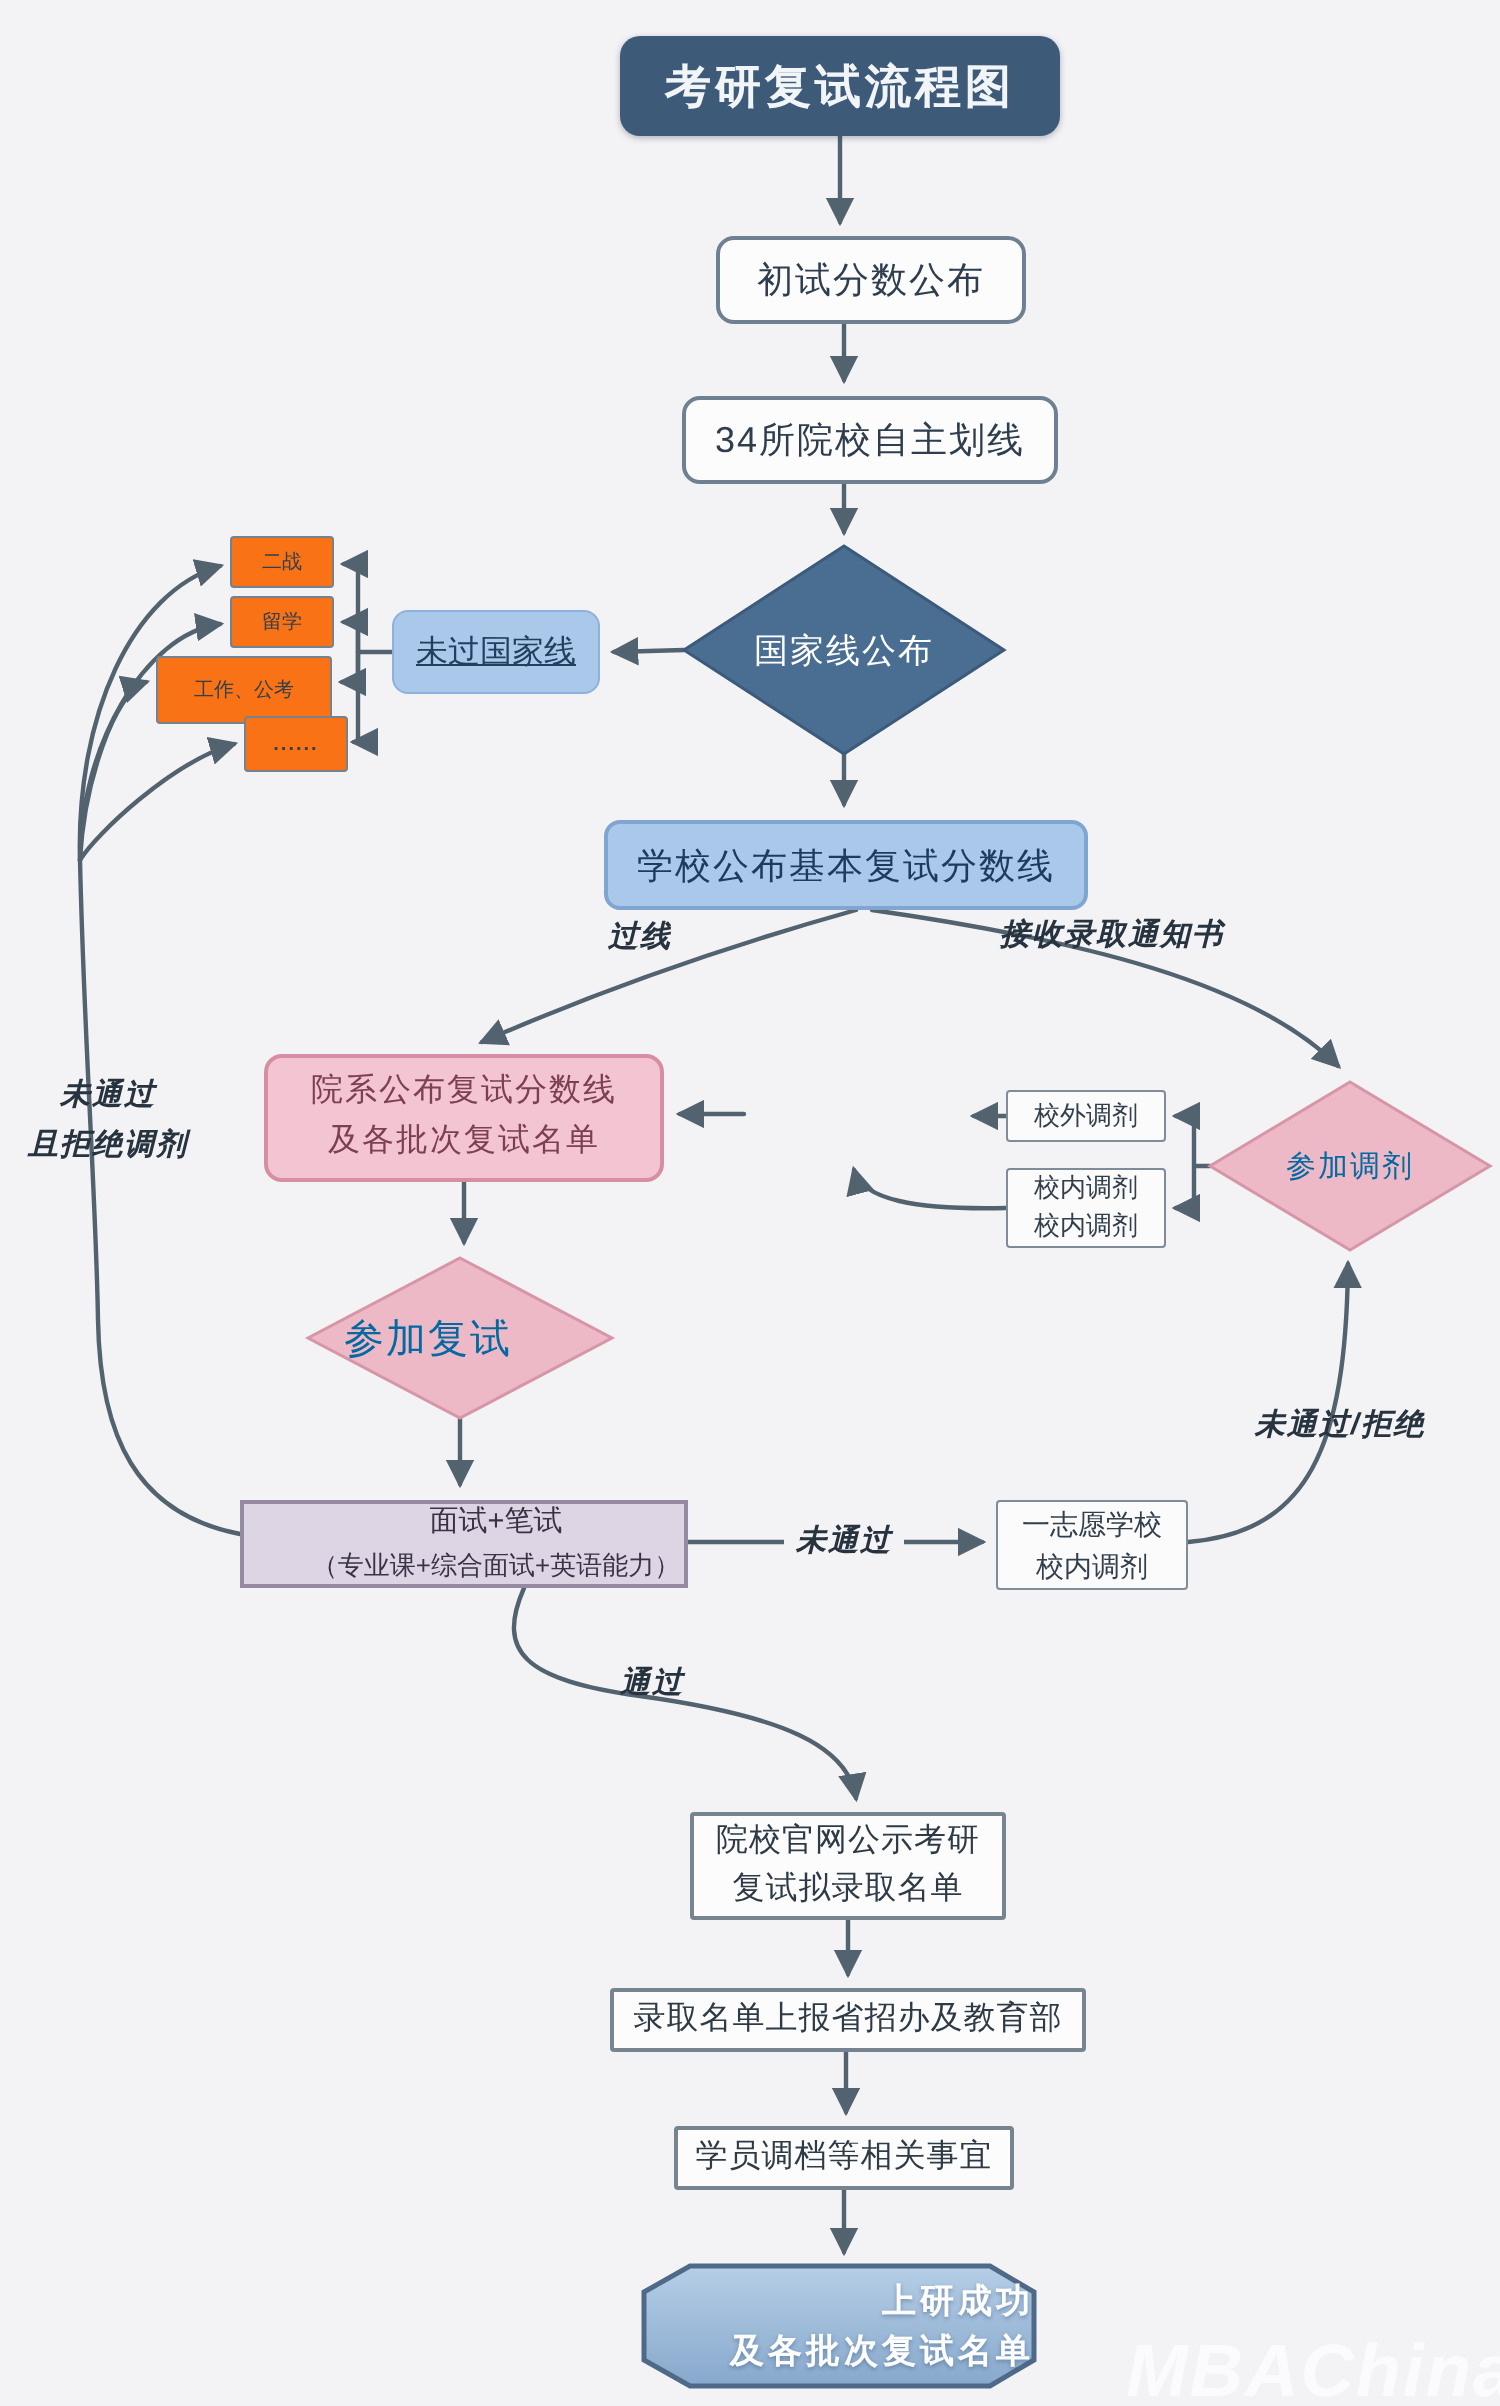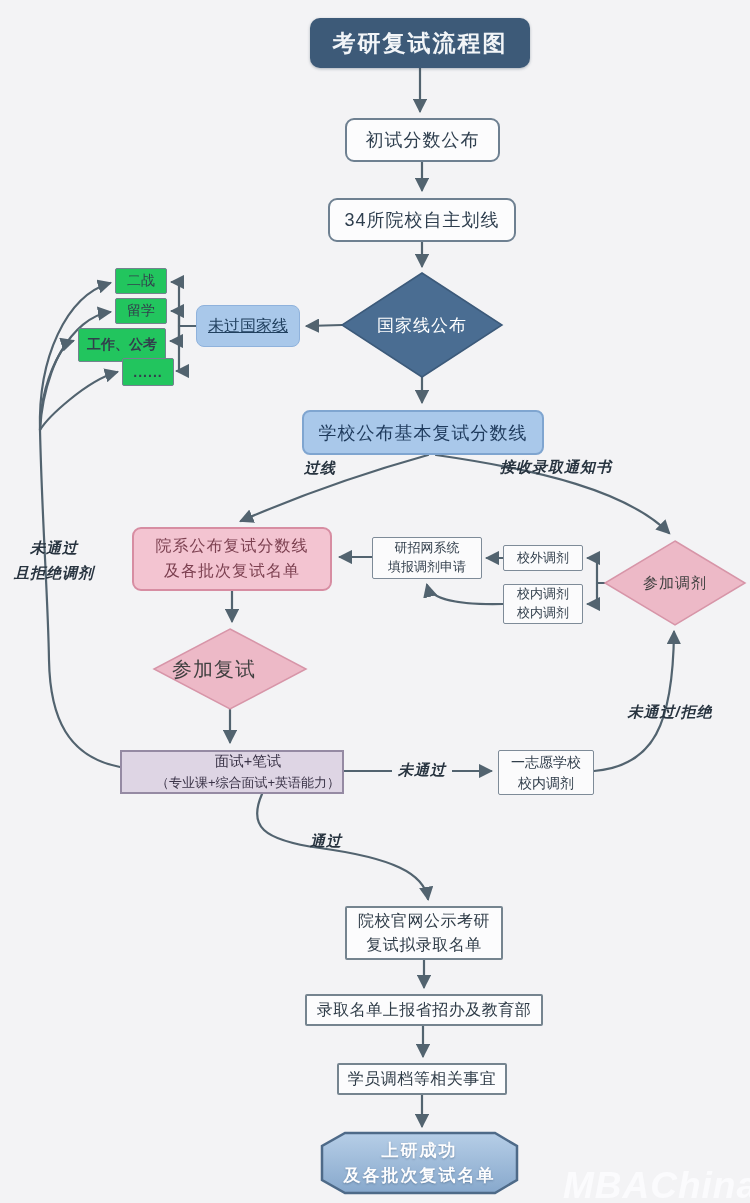--- a/index.html
+++ b/index.html
@@ -1,33 +1,33 @@
 <!DOCTYPE html>
 <html><head>
 <meta charset="utf-8">
 <style>
   html,body{margin:0;padding:0;}
   body{font-family:"Liberation Sans","DejaVu Sans",sans-serif;}
   .stage{position:relative;width:750px;height:1203px;background:#f3f3f5;overflow:hidden;}
   .stage svg.wires{position:absolute;left:0;top:0;width:750px;height:1203px;}
   .node{position:absolute;box-sizing:border-box;display:flex;flex-direction:column;align-items:center;justify-content:center;text-align:center;}
   .title-box{background:#3d5a78;color:#f2f5f8;border-radius:10px;font-weight:bold;font-size:23px;letter-spacing:2px;box-shadow:0 1px 3px rgba(40,60,80,.35);}
-  .wbox{background:#fcfcfd;border:2px solid #6e8091;border-radius:9px;color:#2e3e4e;font-size:18px;letter-spacing:1px;}
-  .sbox{background:#22c55e;border:1.5px solid #74828f;border-radius:2px;color:#323f4c;font-size:14px;}
+  .wbox{background:#fcfcfd;border:2px solid #6e8091;border-radius:9px;color:#2e3e4e;font-size:18px;letter-spacing:1px;margin-left:13px;}
+  .sbox{background:#f97316;border:1.5px solid #74828f;border-radius:2px;color:#323f4c;font-size:10px;}
   .bluebox{background:#a9c8ea;border:1.5px solid #8fb2dc;border-radius:8px;color:#21405f;font-size:16px;text-decoration:underline;}
   .schoolbox{background:#a9c8ea;border:2px solid #7fa5d0;border-radius:8px;color:#1e3a5c;font-size:18px;letter-spacing:1px;}
   .pinkbox{background:#f3c4d1;border:2.5px solid #d78da2;border-radius:9px;color:#7c4050;font-size:16px;line-height:1.55;letter-spacing:1px;}
   .midbox{background:#fbfbfc;border:1.5px solid #7e8b98;border-radius:2px;color:#323f4c;font-size:13px;line-height:1.45;}
   .lavbox{background:#ded5e4;border:2px solid #958aa3;color:#3a3347;line-height:1.5;}
   .lavbox .l1{font-size:14.5px;}
   .lavbox .l2{font-size:13px;}
   .plainbox{background:#fcfcfd;border:2px solid #75848f;border-radius:2px;color:#2e3b47;font-size:16px;line-height:1.5;letter-spacing:.5px;}
   .dtext{position:absolute;display:flex;align-items:center;justify-content:center;text-align:center;color:#fff;}
-  .dtext.pink{color:#404040;}
-  .hextext{position:absolute;display:flex;flex-direction:column;align-items:center;justify-content:center;text-align:center;color:#fdfdfe;font-weight:bold;font-size:17px;line-height:1.5;letter-spacing:2px;text-shadow:0 1px 2px rgba(50,80,110,.45);}
+  .dtext.pink{color:#0369a1;}
+  .hextext{position:absolute;display:flex;flex-direction:column;align-items:flex-end;justify-content:center;text-align:center;color:#fdfdfe;font-weight:bold;font-size:17px;line-height:1.5;letter-spacing:2px;text-shadow:0 1px 2px rgba(50,80,110,.45);}
   .elabel{position:absolute;font-style:italic;font-weight:bold;color:#27333f;font-size:15px;text-align:center;letter-spacing:1px;}
   .watermark{position:absolute;right:-8px;bottom:-4px;font-size:37px;font-style:italic;font-weight:bold;color:#fbfbfd;letter-spacing:1px;}
 </style>
 </head>
 <body>
 
 <div class="stage">
 
   <svg class="wires" viewBox="0 0 750 1203">
     <defs>
@@ -100,34 +100,30 @@
   <div class="node wbox" style="left:345px;top:118px;width:155px;height:44px;">初试分数公布</div>
 
   <div class="node wbox" style="left:328px;top:198px;width:188px;height:44px;">34所院校自主划线</div>
 
   <div class="dtext" style="left:352px;top:303px;width:140px;height:44px;font-size:17px;letter-spacing:1px;">国家线公布</div>
 
   <div class="node bluebox" style="left:196px;top:305px;width:104px;height:42px;">未过国家线</div>
 
   <div class="node sbox" style="left:115px;top:268px;width:52px;height:26px;">二战</div>
   <div class="node sbox" style="left:115px;top:298px;width:52px;height:26px;">留学</div>
-  <div class="node sbox" style="left:78px;top:328px;width:88px;height:34px;font-weight:bold;">工作、公考</div>
+  <div class="node sbox" style="left:78px;top:328px;width:88px;height:34px;">工作、公考</div>
   <div class="node sbox" style="left:122px;top:358px;width:52px;height:28px;font-weight:bold;letter-spacing:1px;">......</div>
 
   <div class="node pinkbox" style="left:132px;top:527px;width:200px;height:64px;">
     <div>院系公布复试分数线</div>
     <div>及各批次复试名单</div>
   </div>
 
   <div class="node schoolbox" style="left:302px;top:410px;width:242px;height:45px;">学校公布基本复试分数线</div>
 
-  <div class="node midbox" style="left:372px;top:537px;width:110px;height:42px;">
-    <div>研招网系统</div>
-    <div>填报调剂申请</div>
-  </div>
 
   <div class="node midbox" style="left:503px;top:545px;width:80px;height:26px;">校外调剂</div>
 
   <div class="node midbox" style="left:503px;top:584px;width:80px;height:40px;">
     <div>校内调剂</div>
     <div>校内调剂</div>
   </div>
 
   <div class="dtext pink" style="left:610px;top:562px;width:130px;height:42px;font-size:15px;letter-spacing:1px;">参加调剂</div>
 

